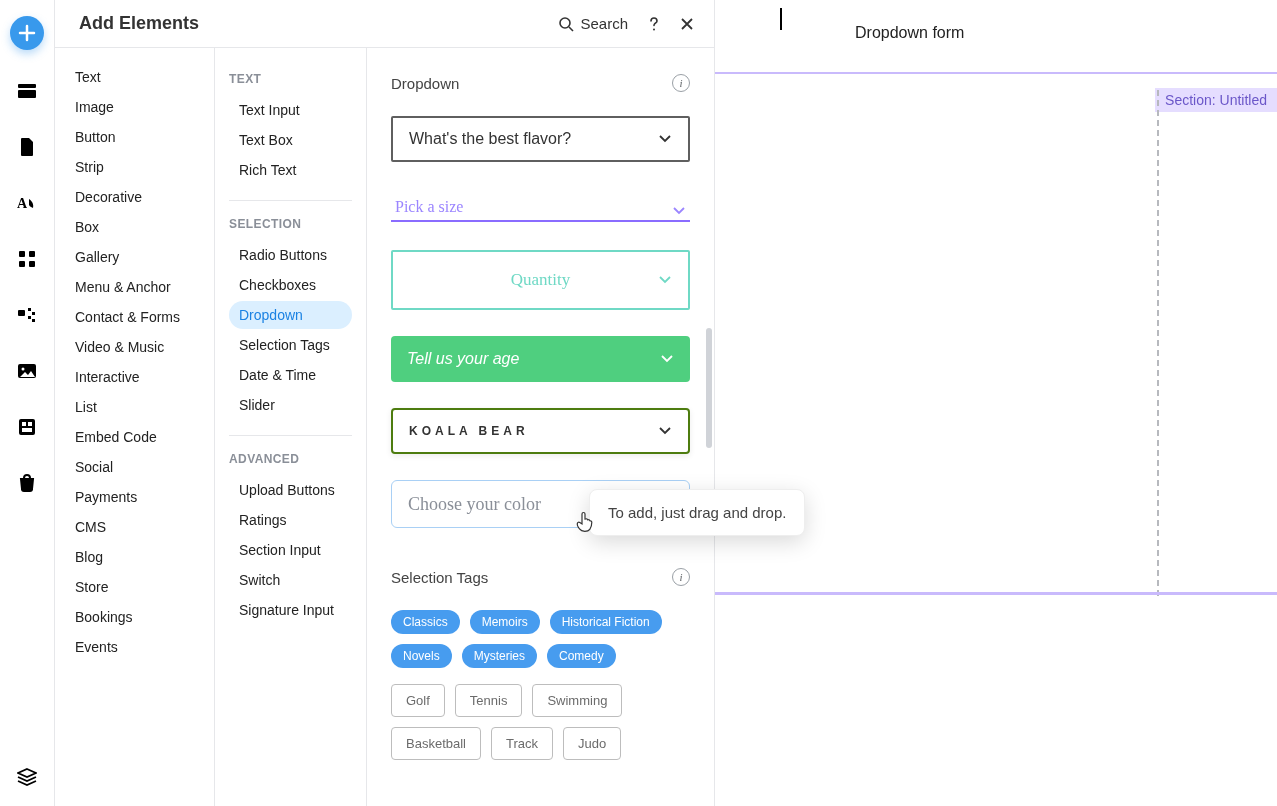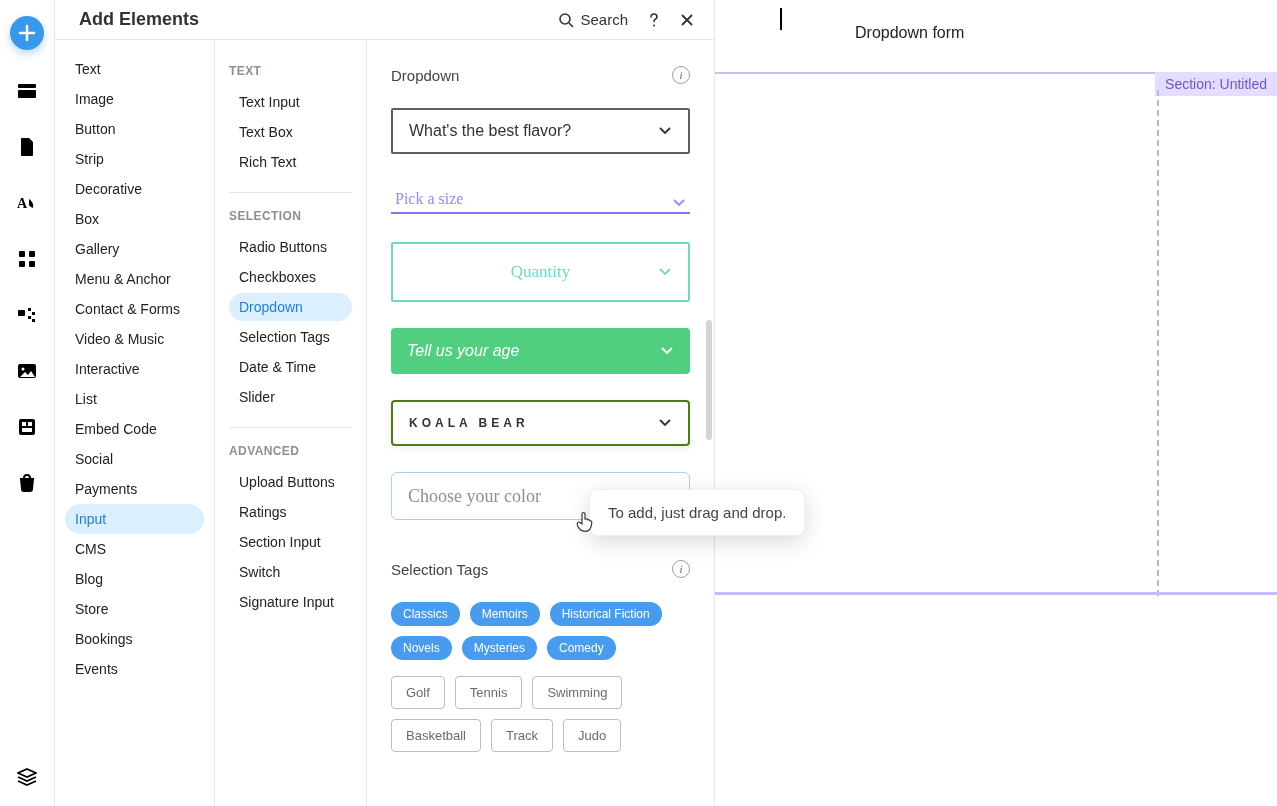--- a/index.html
+++ b/index.html
@@ -8,21 +8,21 @@
 
   
   .rail { width: 55px; border-right: 1px solid #e6e7ea; display: flex; flex-direction: column; align-items: center; padding-top: 16px; gap: 26px; background:#fff; }
   .rail-btn { width: 30px; height: 30px; display:flex; align-items:center; justify-content:center; color:#000; cursor:pointer; }
   .rail-btn.add { width: 34px; height:34px; border-radius: 50%; background:#3899ec; color:#fff; box-shadow: 0 4px 8px rgba(56,153,236,.35);}
   .rail-spacer { flex:1; }
   .rail-btn svg { display:block; }
 
   
   .panel { width: 660px; display:flex; flex-direction:column; border-right:1px solid #e6e7ea; }
-  .panel-header { display:flex; align-items:center; height:40px; padding: 0 20px 0 24px; border-bottom:1px solid #e6e7ea; }
+  .panel-header { display:flex; align-items:center; height:48px; padding: 0 20px 0 24px; border-bottom:1px solid #e6e7ea; }
   .panel-title { font-size:18px; font-weight:600; flex:1; }
   .header-right { display:flex; align-items:center; gap:18px; color:#333; }
   .search-wrap { display:flex; align-items:center; gap:6px; cursor:pointer; font-size:15px; }
   .icon-btn { cursor:pointer; display:flex; align-items:center; justify-content:center; }
 
   .panel-body { display:flex; flex:1; min-height:0; }
 
   
   .col1 { width:160px; border-right:1px solid #e6e7ea; padding:14px 10px; overflow:auto; }
   .col1-item { font-size:14px; padding:7px 10px; border-radius:16px; cursor:pointer; color:#222; }
@@ -61,21 +61,21 @@
   .tags-row { display:flex; flex-wrap:wrap; gap:10px 10px; margin-bottom:12px; }
   .tag-pill { background:#479cef; color:#fff; font-size:12px; padding:5px 12px; border-radius:14px; cursor:grab; }
   .tag-box { border:1px solid #bdbdbd; color:#6b6b6b; font-size:13px; padding:8px 14px; border-radius:4px; cursor:grab; }
 
   .scroll-indicator { position:absolute; right:2px; top:280px; width:6px; height:120px; background:#d0d3d8; border-radius:3px; }
 
   
   .canvas { flex:1; position:relative; background:#fff;text-align:center; }
   .ruler-mark { position:absolute; left:65px; top:8px; width:2px; height:22px; background:#000; }
   .canvas-title { position:absolute; left:140px; top:24px; font-size:16px; color:#222; }
-  .section-label { position:absolute; right:0; top:72px; background:#e5ddff; color:#6b57c9; font-size:14px; padding:4px 10px; }
+  .section-label { position:absolute; right:0; top:88px; background:#e5ddff; color:#6b57c9; font-size:14px; padding:4px 10px; }
   .section-top-border { position:absolute; left:0; right:0; top:72px; border-top:2px solid #c9bafc; }
   .section-bottom-border { position:absolute; left:0; right:0; top:592px; border-top:3px solid #c9bafc; }
   .section-side { position:absolute; top:90px; bottom:210px; width:0; border-left:2px dashed #b7b9be; }
   .section-side.right2 { right:118px; }
 
   
   .tooltip { position:absolute; left:589px; top:489px; background:#fff; border:1px solid #eee; box-shadow:0 6px 22px rgba(0,0,0,.15); border-radius:8px; padding:14px 18px; font-size:15px; color:#444; z-index:50; white-space:nowrap;}
   .cursor-hand { position:absolute; left:575px; top:510px; z-index:60; }
 
 </style>
@@ -186,21 +186,20 @@
           <div class="col1-item">Box</div>
           <div class="col1-item">Gallery</div>
           <div class="col1-item">Menu &amp; Anchor</div>
           <div class="col1-item">Contact &amp; Forms</div>
           <div class="col1-item">Video &amp; Music</div>
           <div class="col1-item">Interactive</div>
           <div class="col1-item">List</div>
           <div class="col1-item">Embed Code</div>
           <div class="col1-item">Social</div>
           <div class="col1-item">Payments</div>
-          <div class="col1-item active">Input</div>
           <div class="col1-item">CMS</div>
           <div class="col1-item">Blog</div>
           <div class="col1-item">Store</div>
           <div class="col1-item">Bookings</div>
           <div class="col1-item">Events</div>
         </div>
 
       <div class="col2" id="col2">
           <div class="col2-heading">TEXT</div>
           <div class="col2-item">Text Input</div>

